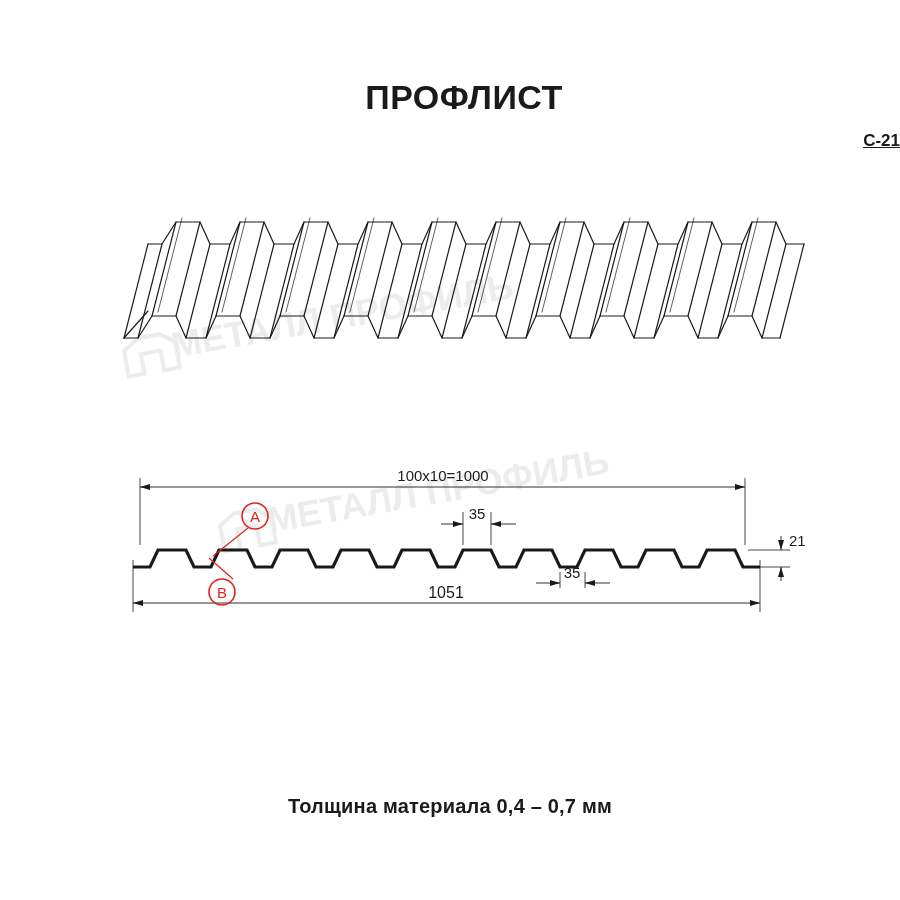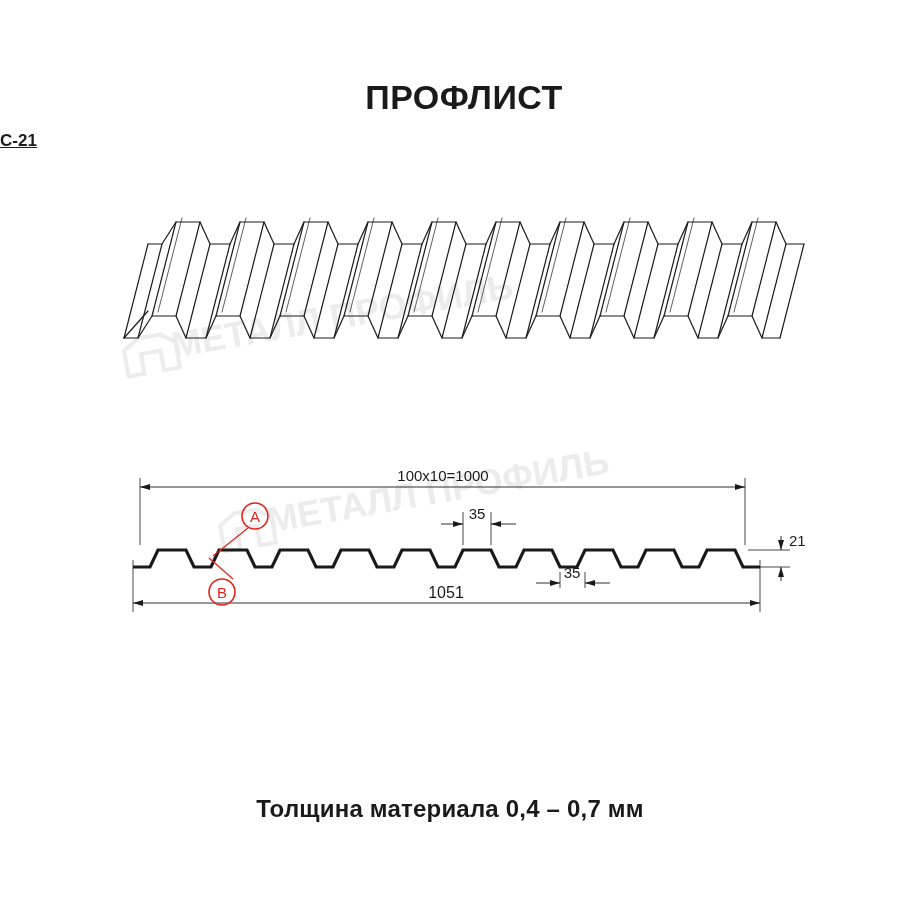--- a/index.html
+++ b/index.html
@@ -28,32 +28,32 @@
     font-size: 34px;
     font-weight: bold;
     letter-spacing: 0.5px;
     padding-left: 28px;
   }
   .subtitle {
     position: absolute;
     left: 0;
     right: 0;
     top: 131px;
-    text-align: left;
+    text-align: right;
     font-size: 17px;
     font-weight: bold;
     text-decoration: underline;
   }
   .footer {
     position: absolute;
     left: 0;
     right: 0;
     top: 795px;
     text-align: center;
-    font-size: 24px;
+    font-size: 20px;
     font-weight: bold;
     letter-spacing: 0.2px;
   }
   .svg-layer {
     position: absolute;
     left: 0;
     top: 0;
   }
   .wm {
     position: absolute;

